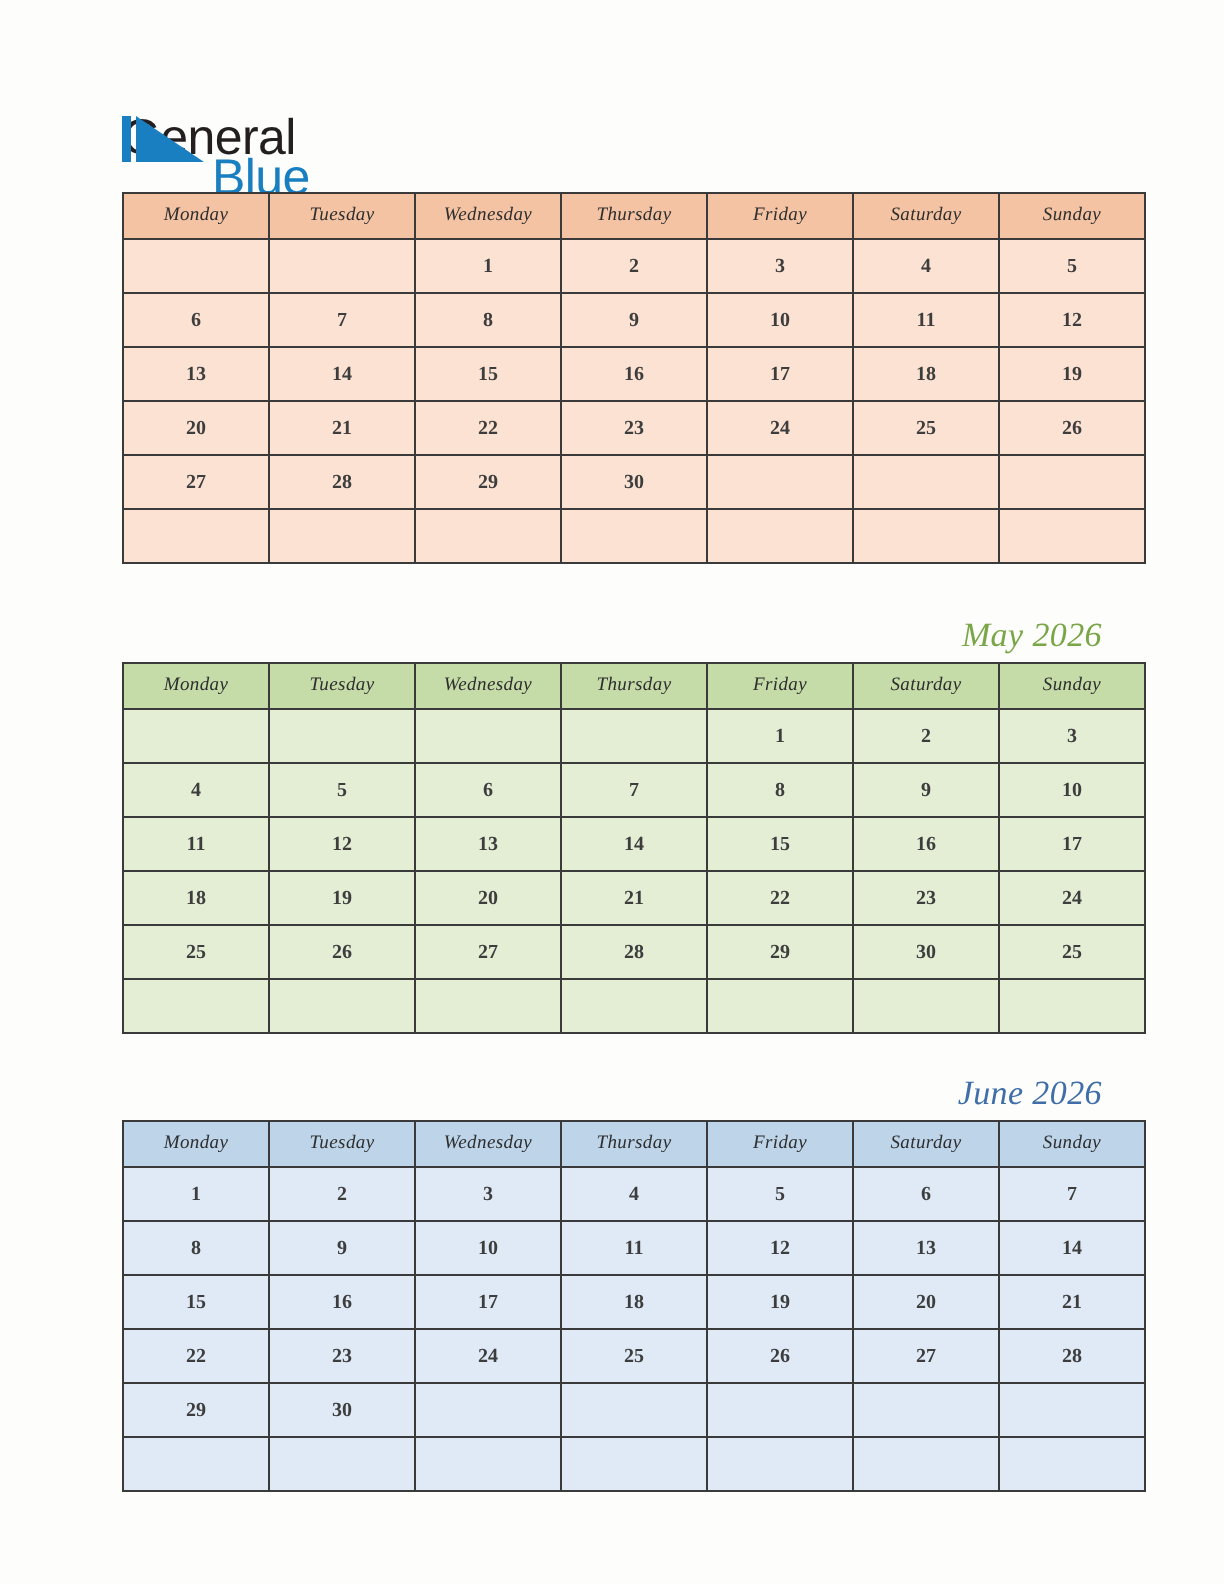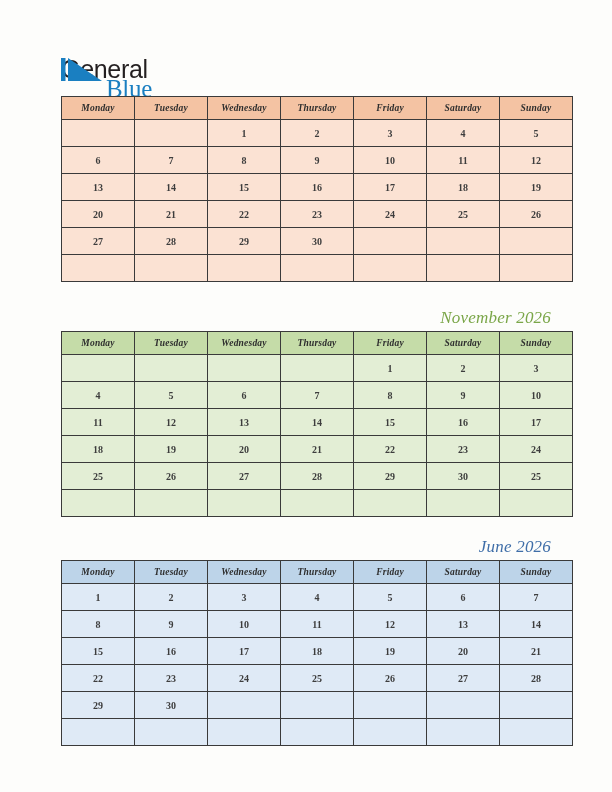--- a/index.html
+++ b/index.html
@@ -30,21 +30,21 @@
     font-family: "Liberation Sans", "DejaVu Sans", sans-serif;
     font-size: 25px;
     letter-spacing: -0.3px;
     color: #231f20;
     line-height: 26px;
   }
   .logo-blue {
     position: absolute;
     left: 45px;
     top: 20px;
-    font-family: Liberation Serif, serif;
+    font-family: Liberation Sans, sans-serif;
     font-size: 25px;
     letter-spacing: -0.3px;
     color: #1a7fc1;
     line-height: 26px;
   }
   .logo-mark {
     position: absolute;
     left: 61px;
     top: 58px;
     width: 43px;
@@ -75,21 +75,21 @@
   table.cal th, table.cal td {
     width: 70px;
     border: 1px solid #3a3a3a;
     text-align: center;
     font-family: "Liberation Serif", "DejaVu Serif", serif;
   }
   table.cal th {
     height: 20px;
     font-size: 9.5px;
     font-style: italic;
-    font-weight: bold;
+    font-weight: normal;
     color: #2e2e2e;
     letter-spacing: 0.2px;
   }
   table.cal td {
     height: 24px;
     font-size: 10px;
     color: #3d3d3d;
     font-weight: bold;
   }
 
@@ -186,21 +186,21 @@
           <td></td>
           <td></td>
           <td></td>
           <td></td>
         </tr>
     </tbody>
   </table>
 </div>
 
 <div class="month-block" id="month-may" style="top:308px;">
-  <div class="month-title">November 2026</div>
+  <div class="month-title">May 2026</div>
   <table class="cal">
     <thead>
       <tr>
         <th>Monday</th>
         <th>Tuesday</th>
         <th>Wednesday</th>
         <th>Thursday</th>
         <th>Friday</th>
         <th>Saturday</th>
         <th>Sunday</th>

